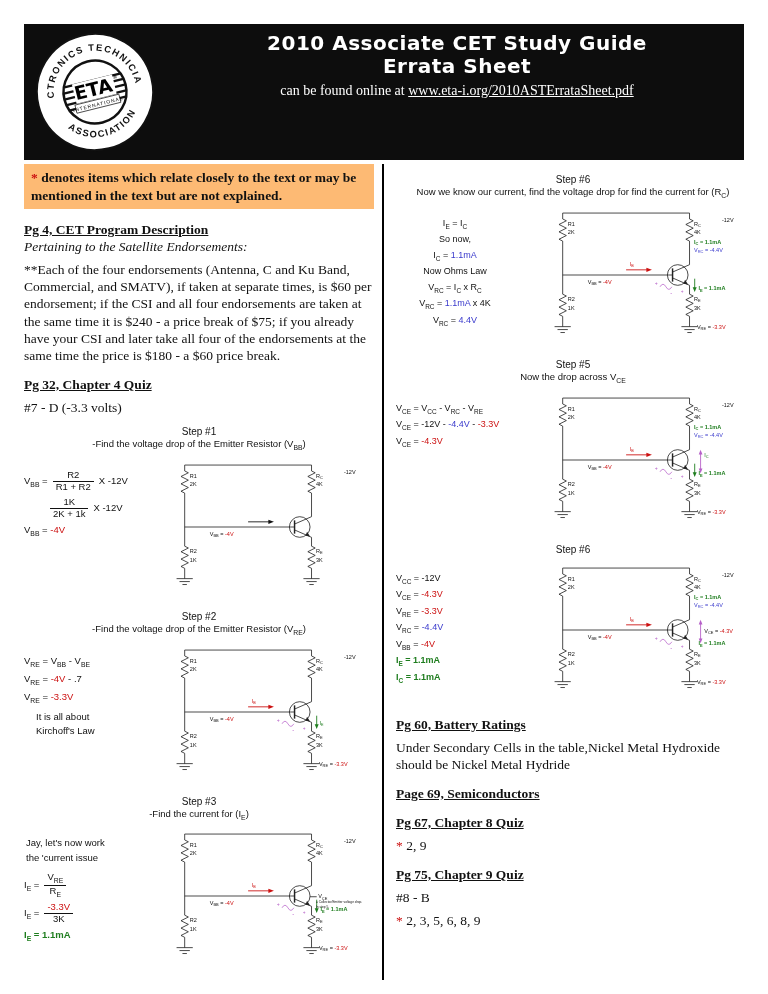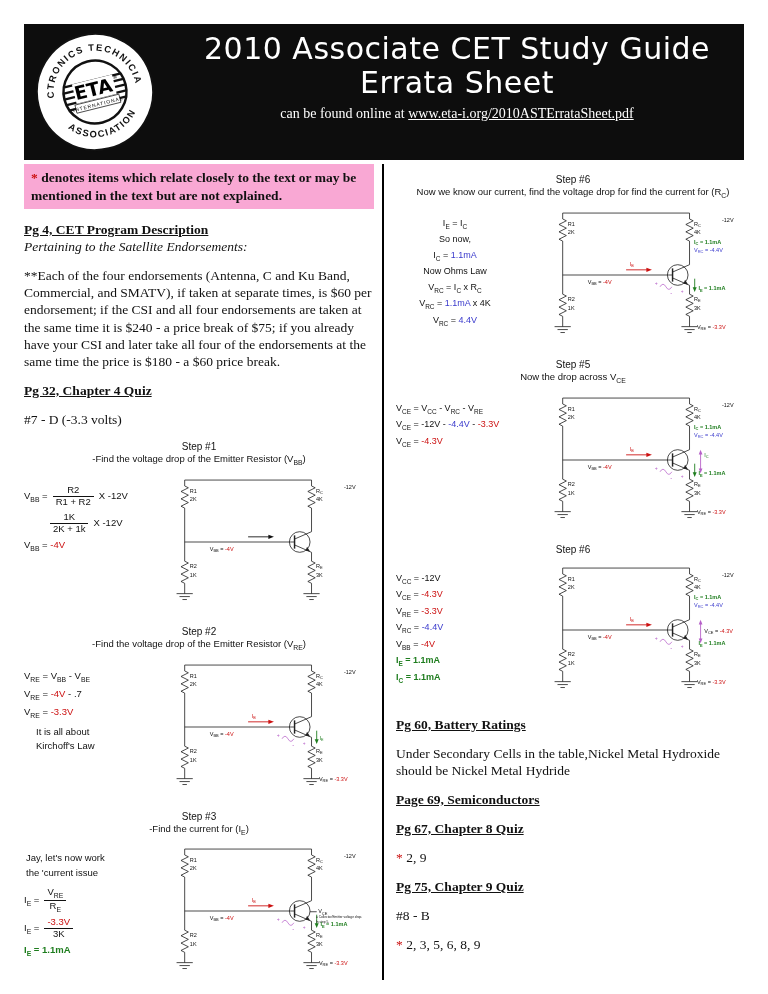--- a/index.html
+++ b/index.html
@@ -1,31 +1,31 @@
 <!DOCTYPE html>
 <html><head>
 <meta charset="utf-8">
 <style>
   html,body{margin:0;padding:0;background:#888;}
   .page{width:768px;height:994px;background:#fff;position:relative;overflow:hidden;margin:0 auto;}
   .header{position:absolute;left:24px;top:24px;width:720px;height:136px;background:#0d0d0d;color:#fff;}
   .logo{position:absolute;left:10px;top:7px;width:122px;height:122px;}
   .logo-arc{font-family:"Liberation Sans",sans-serif;font-size:9.5px;font-weight:bold;letter-spacing:1.5px;fill:#111;}
   .header-text{margin-left:146px;text-align:center;padding-top:8px;font-family:"DejaVu Sans",sans-serif;}
-  .title{font-size:30px;font-weight:normal;line-height:1.13;letter-spacing:.5px;}
+  .title{font-size:20px;font-weight:bold;line-height:1.13;letter-spacing:.5px;}
   .subtitle{font-family:"Liberation Serif",serif;font-size:14px;margin-top:5px;line-height:1.3;}
   .subtitle a{color:#fff;text-decoration:underline;cursor:pointer;}
   .content{position:absolute;top:164px;left:24px;width:720px;bottom:14px;display:flex;font-family:"Liberation Serif",serif;color:#111;}
   .col-left{width:350px;flex:none;padding-right:8px;border-right:2px solid #000;}
   .col-right{flex:1;padding-left:12px;}
-  .note-box{background:#f9a8d4;font-weight:bold;font-size:13.5px;padding:5px 7px;line-height:1.3;}
+  .note-box{background:#fdba74;font-weight:bold;font-size:13.5px;padding:5px 7px;line-height:1.3;}
   .red{color:#cc1111;}
   h3.sec{font-size:13.5px;margin:13px 0 1px 0;text-decoration:underline;}
   .italic{font-style:italic;font-size:13.5px;}
-  p.body{font-size:13.5px;line-height:1.27;margin:12px 0;}
+  p.body{font-size:13.5px;line-height:1.27;margin:6px 0;}
   
   .figure{margin-top:9px;}
   .fig-caption{text-align:center;font-family:"Liberation Sans",sans-serif;font-size:9.5px;line-height:1.3;}
   .fig-caption .step{font-size:10px;}
   .fig-caption.small{font-size:8.5px;}
   .fig-body{display:flex;align-items:flex-start;}
   .fig-formulas{width:112px;flex:none;font-family:"Liberation Sans",sans-serif;font-size:9.5px;padding-top:14px;line-height:1.5;}
   .col-right .fig-formulas{width:118px;font-size:9px;}
   .fig-formulas.center{text-align:center;}
   .f-line{margin:2px 0;}

